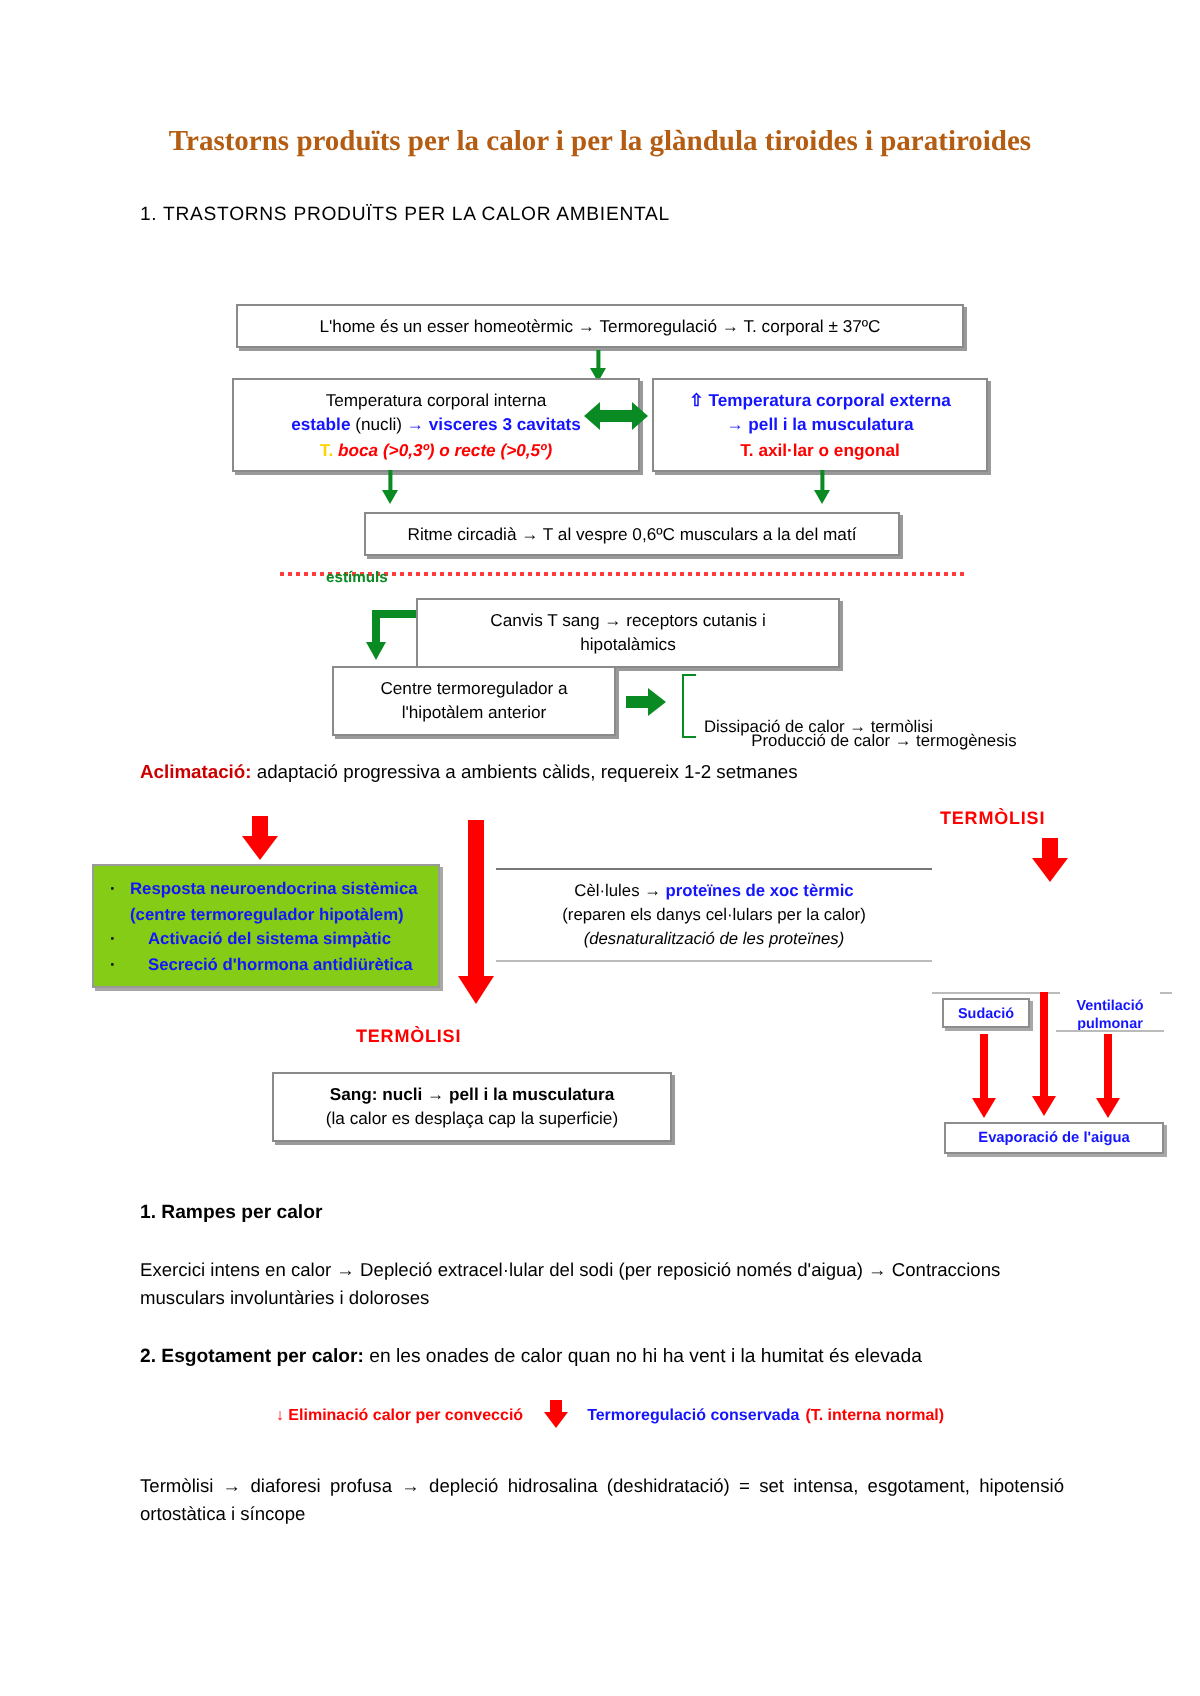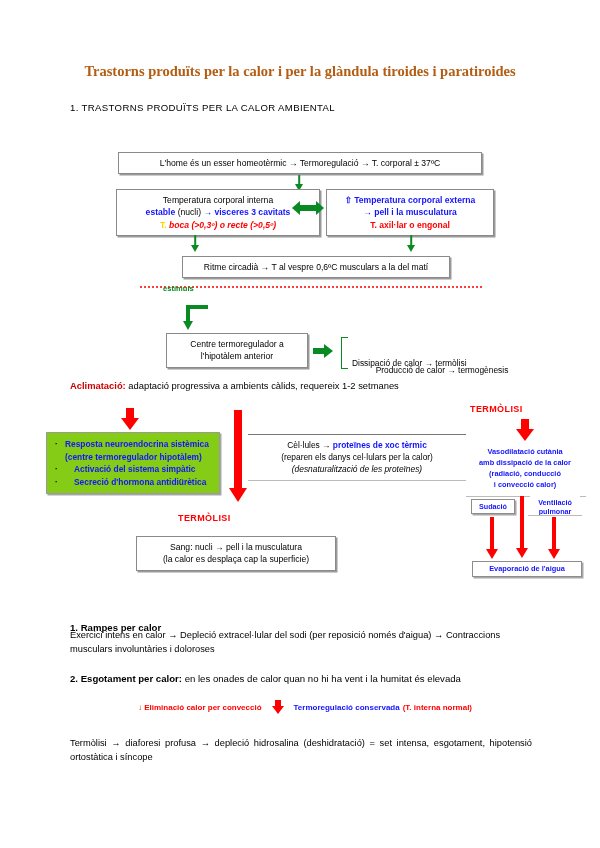--- a/index.html
+++ b/index.html
@@ -190,20 +190,24 @@
   <div class="dotted-divider" style="left:140px; top:286px; width:342px;"></div>
 
   <div class="lbl" style="left:163px; top:284px; color:#0a8a22;">estímuls</div>
 
   <div style="position:absolute; left:186px; top:305px; width:26px; height:28px;">
     <div style="position:absolute; left:0; top:0; width:22px; height:4px; background:#0a8a22;"></div>
     <div style="position:absolute; left:0; top:0; width:4px; height:17px; background:#0a8a22;"></div>
     <div style="position:absolute; left:-3px; top:16px; width:0;height:0; border-left:5px solid transparent; border-right:5px solid transparent; border-top:9px solid #0a8a22;"></div>
   </div>
 
+  <div class="box shadow" style="left:208px; top:299px; width:212px;">
+    <div>Canvis T sang → receptors cutanis i</div>
+    <div>hipotalàmics</div>
+  </div>
 
   <div class="box shadow" style="left:166px; top:333px; width:142px;">
     <div>Centre termoregulador a</div>
     <div>l'hipotàlem anterior</div>
   </div>
 
   <div style="position:absolute; left:313px; top:344px; width:22px; height:14px;">
     <div style="position:absolute; left:0; top:4px; width:12px; height:6px; background:#0a8a22;"></div>
     <div style="position:absolute; left:11px; top:0; width:0;height:0; border-top:7px solid transparent; border-bottom:7px solid transparent; border-left:9px solid #0a8a22;"></div>
   </div>
@@ -248,37 +252,31 @@
       <span>Cèl·lules → </span><span class="blue">proteïnes de xoc tèrmic</span>
     </div>
     <div>(reparen els danys cel·lulars per la calor)</div>
     <div class="ital">(desnaturalització de les proteïnes)</div>
     <div style="border-top:1px solid #bbb; margin-top:4px;"></div>
   </div>
 
   <div class="termolisi-title" style="left:178px; top:513px; width:120px;">TERMÒLISI</div>
 
   <div class="box shadow" style="left:136px; top:536px; width:200px;">
-    <div style="font-weight:normal;">Sang:  nucli  →  pell i la musculatura</div>
+    <div style="font-weight:bold;">Sang:  nucli  →  pell i la musculatura</div>
     <div>(la calor es desplaça cap la superficie)</div>
   </div>
 
   <div class="termolisi-title" style="left:470px; top:404px; width:110px;">TERMÒLISI</div>
 
   <div class="v-arrow" style="left:515px; top:419px; width:20px; height:24px;">
     <div class="shaft" style="top:0; width:8px; height:12px; background:#ff0000;"></div>
     <div class="head" style="top:10px; border-left:9px solid transparent; border-right:9px solid transparent; border-top:12px solid #ff0000;"></div>
   </div>
 
-  <div class="plain-text blue" style="left:466px; top:446px; width:118px; font-size:7.4px; line-height:1.5; color:#1414ff; font-weight:bold;">
-    <div>Vasodilatació cutània</div>
-    <div>amb dissipació de la calor</div>
-    <div>(radiació, conducció</div>
-    <div>i convecció calor)</div>
-  </div>
 
   <div style="position:absolute; left:466px; top:496px; width:120px; border-top:1px solid #bbb;"></div>
 
   <div class="mini-box" style="left:471px; top:499px; width:44px;">Sudació</div>
 
   <div class="mini-box" style="left:530px; top:496px; width:50px; border:none; box-shadow:none;">
     <div>Ventilació</div>
     <div>pulmonar</div>
   </div>
   <div style="position:absolute; left:528px; top:496px; width:54px; height:20px; border-bottom:1px solid #bbb;"></div>
@@ -291,21 +289,21 @@
     <div class="shaft" style="top:0; width:4px; height:54px; background:#ff0000;"></div>
     <div class="head" style="top:52px; border-left:6px solid transparent; border-right:6px solid transparent; border-top:10px solid #ff0000;"></div>
   </div>
   <div class="v-arrow" style="left:546px; top:517px; width:16px; height:44px;">
     <div class="shaft" style="top:0; width:4px; height:34px; background:#ff0000;"></div>
     <div class="head" style="top:32px; border-left:6px solid transparent; border-right:6px solid transparent; border-top:10px solid #ff0000;"></div>
   </div>
 
   <div class="mini-box" style="left:472px; top:561px; width:110px; font-size:7.4px;">Evaporació de l'aigua</div>
 
-  <div class="para bold" style="left:70px; top:600px; width:470px; font-size:9.6px;margin-top:21px;">1. Rampes per calor</div>
+  <div class="para bold" style="left:70px; top:600px; width:470px; font-size:9.6px;">1. Rampes per calor</div>
 
   <div class="para" style="left:70px; top:628px; width:462px;">Exercici intens en calor → Depleció extracel·lular del sodi (per reposició només d'aigua) → Contraccions musculars involuntàries i doloroses</div>
 
   <div class="para" style="left:70px; top:672px; width:470px; font-size:9.6px;">
     <span class="bold">2. Esgotament per calor:</span><span> en les onades de calor quan no hi ha vent i la humitat és elevada</span>
   </div>
 
   <div style="position:absolute; left:70px; top:700px; width:470px; display:flex; align-items:center; justify-content:center; gap:8px;">
     <span class="red" style="font-size:8px;">↓ Eliminació calor per convecció</span>
     <span style="position:relative; display:inline-block; width:16px; height:14px;">

